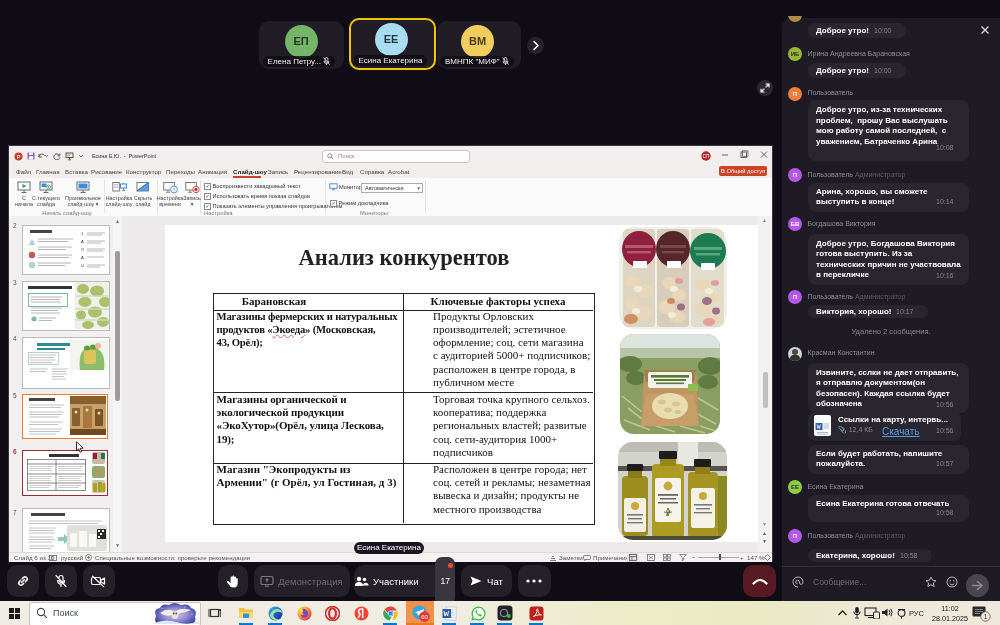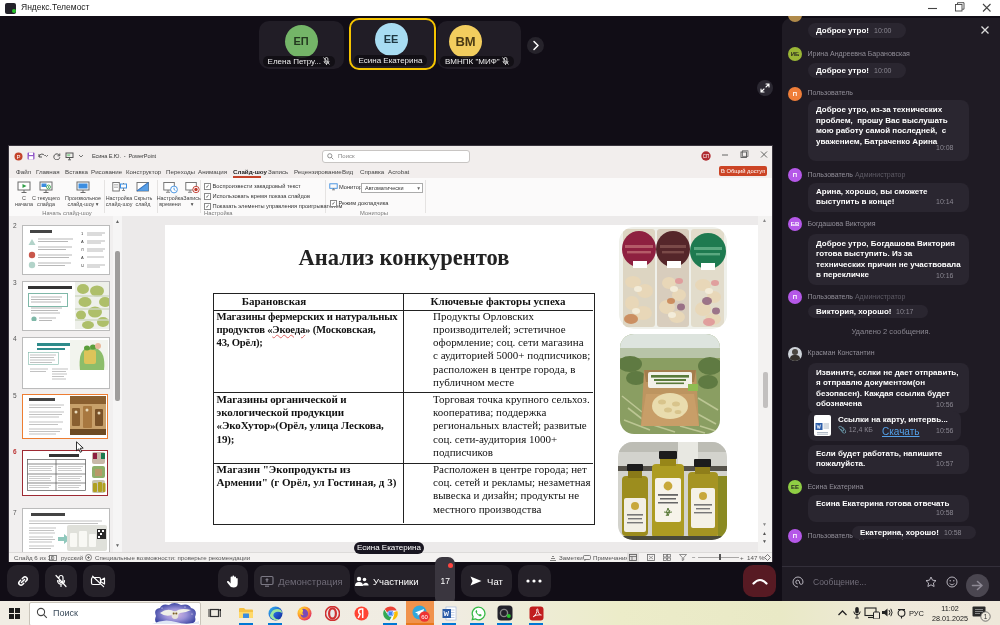--- a/index.html
+++ b/index.html
@@ -24,44 +24,33 @@
 .cav{position:absolute;left:6px;width:14px;height:14px;border-radius:50%;text-align:center;font-size:6px;font-weight:bold;line-height:14px;color:#2b2b20;}
 .nm{position:absolute;left:25.5px;font-size:7px;color:#918e98;white-space:nowrap;}
 .adm{color:#5f5c66;}
 
 #ppt{left:9px;top:110px;width:763px;height:415px;background:#f2eeed;box-shadow:0 0 0 1px #39343d;margin-top:36px;}
 </style>
 </head>
 <body>
 <div id="page">
 
-<div id="wtb" class="abs">
-  <div class="abs" style="left:5px;top:2.5px;width:11px;height:11px;background:#23222a;border-radius:2px;"></div>
-  <div class="abs" style="left:12px;top:9px;width:4px;height:4px;background:#27c22b;border-radius:50%;"></div>
-  <div class="ttl abs">Яндекс.Телемост</div>
-  <svg class="abs" style="left:921px;top:0" width="79" height="16">
-    <line x1="7" y1="8.5" x2="16" y2="8.5" stroke="#444" stroke-width="1.1"></line>
-    <path d="M36.5 4.5 v-1.8 h6.5 v6.5 h-1.8" fill="none" stroke="#444" stroke-width="0.9"></path>
-    <rect x="34.5" y="4.5" width="6.5" height="6.5" fill="#fff" stroke="#444" stroke-width="0.9"></rect>
-    <path d="M62 4 l7.5 7.5 M69.5 4 l-7.5 7.5" stroke="#444" stroke-width="1.1"></path>
-  </svg>
-</div>
 
 <div class="tile abs" style="left:258.6px;width:85px;">
   <div class="av abs" style="left:26px;top:4px;width:33px;height:33px;background:#74b568;font-size:11px;line-height:33px;color:#23391f;">ЕП</div>
   <div class="lbl" style="left:4px;">Елена Петру... <svg width="7" height="8" style="vertical-align:-1px">
           <path d="M3.5 0.5 a1.4 1.4 0 0 1 1.4 1.4 v2 a1.4 1.4 0 0 1 -2.8 0 v-2 a1.4 1.4 0 0 1 1.4 -1.4 M1 4 a2.5 2.5 0 0 0 5 0 M3.5 6.5 v1.5 M0.5 0.5 l6 7" stroke="#ddd" stroke-width="0.9" fill="none"></path>
         </svg></div>
 </div>
 <div class="tile abs" style="left:348.5px;width:83px;border:2.5px solid #f5c400;top:18px;height:48px;">
   <div class="av abs" style="left:24px;top:3px;width:33px;height:33px;background:#a8dcf2;font-size:11px;line-height:33px;color:#1d3742;">ЕЕ</div>
   <div class="lbl" style="left:3px;">Есина Екатерина</div>
 </div>
 <div class="tile abs" style="left:437px;width:84px;">
-  <div class="av abs" style="left:12px;top:4px;width:33px;height:33px;background:#f2cd5e;font-size:13px;line-height:33px;color:#4a3a14;">ВМ</div>
+  <div class="av abs" style="left:24px;top:4px;width:33px;height:33px;background:#f2cd5e;font-size:11px;line-height:33px;color:#4a3a14;">ВМ</div>
   <div class="lbl" style="left:3px;">ВМНПК "МИФ" <svg width="7" height="8" style="vertical-align:-1px">
           <path d="M3.5 0.5 a1.4 1.4 0 0 1 1.4 1.4 v2 a1.4 1.4 0 0 1 -2.8 0 v-2 a1.4 1.4 0 0 1 1.4 -1.4 M1 4 a2.5 2.5 0 0 0 5 0 M3.5 6.5 v1.5 M0.5 0.5 l6 7" stroke="#ddd" stroke-width="0.9" fill="none"></path>
         </svg></div>
 </div>
 <div class="abs" style="left:527px;top:37px;width:17px;height:17px;border-radius:50%;background:#26232b;">
   <svg width="17" height="17">
         <path d="M7 4.5 l4 4 l-4 4" stroke="#fff" stroke-width="1.5" fill="none" stroke-linecap="round" stroke-linejoin="round"></path>
       </svg>
 </div>
 
@@ -822,21 +811,21 @@
   </div>
 
   <div class="bub bt" style="top:426.5px;width:152.5px;height:25px;padding:4px 0 0 8px;">Если будет работать, напишите<br>пожалуйста.<span class="tm" style="left:128px;top:14px;">10:57</span></div>
 
   <div class="cav" style="top:462px;background:#8fce44;">ЕЕ</div>
   <div class="nm" style="top:464.5px;">Есина Екатерина</div>
   <div class="bub bt" style="top:476.5px;width:152.5px;height:23px;padding:4px 0 0 8px;">Есина Екатерина готова отвечать<span class="tm" style="left:128px;top:13px;">10:58</span></div>
 
   <div class="cav" style="top:511px;background:#b558e8;color:#fff;">П</div>
   <div class="nm" style="top:513.5px;">Пользователь <span class="adm">Администратор</span></div>
-  <div class="bub bt" style="top:508px;width:116px;height:13px;line-height:13px;padding-left:8px;margin-left:44px;">Екатерина, хорошо!<span class="tm" style="left:92px;top:0;line-height:13px;">10:58</span></div>
+  <div class="bub bt" style="top:531px;width:116px;height:13px;line-height:13px;padding-left:8px;">Екатерина, хорошо!<span class="tm" style="left:92px;top:0;line-height:13px;">10:58</span></div>
 
   <div class="abs" style="left:0;top:548px;width:218px;height:1px;background:#332f3a;"></div>
   <svg class="abs" style="left:10px;top:558px;" width="12" height="12">
         <path d="M6 1 a5 5 0 1 0 0 10 M6 1 a5 5 0 0 1 5 5 q0 2.4 -1.8 2.4 T7.4 6 A1.8 1.8 0 1 0 5.6 7.8" stroke="#b7b4bd" stroke-width="1" fill="none"></path>
       </svg>
   <div class="abs" style="left:31px;top:559px;font-size:8.5px;color:#716d79;">Сообщение...</div>
   <svg class="abs" style="left:143px;top:558px;" width="12" height="12">
         <path d="M6 1 l1.5 3.2 3.5 0.4 -2.6 2.4 0.7 3.5 L6 8.8 2.9 10.5 l0.7 -3.5 L1 4.6 l3.5 -0.4 Z" stroke="#b7b4bd" stroke-width="1" fill="none" stroke-linejoin="round"></path>
       </svg>
   <svg class="abs" style="left:164px;top:558px;" width="12" height="12">

